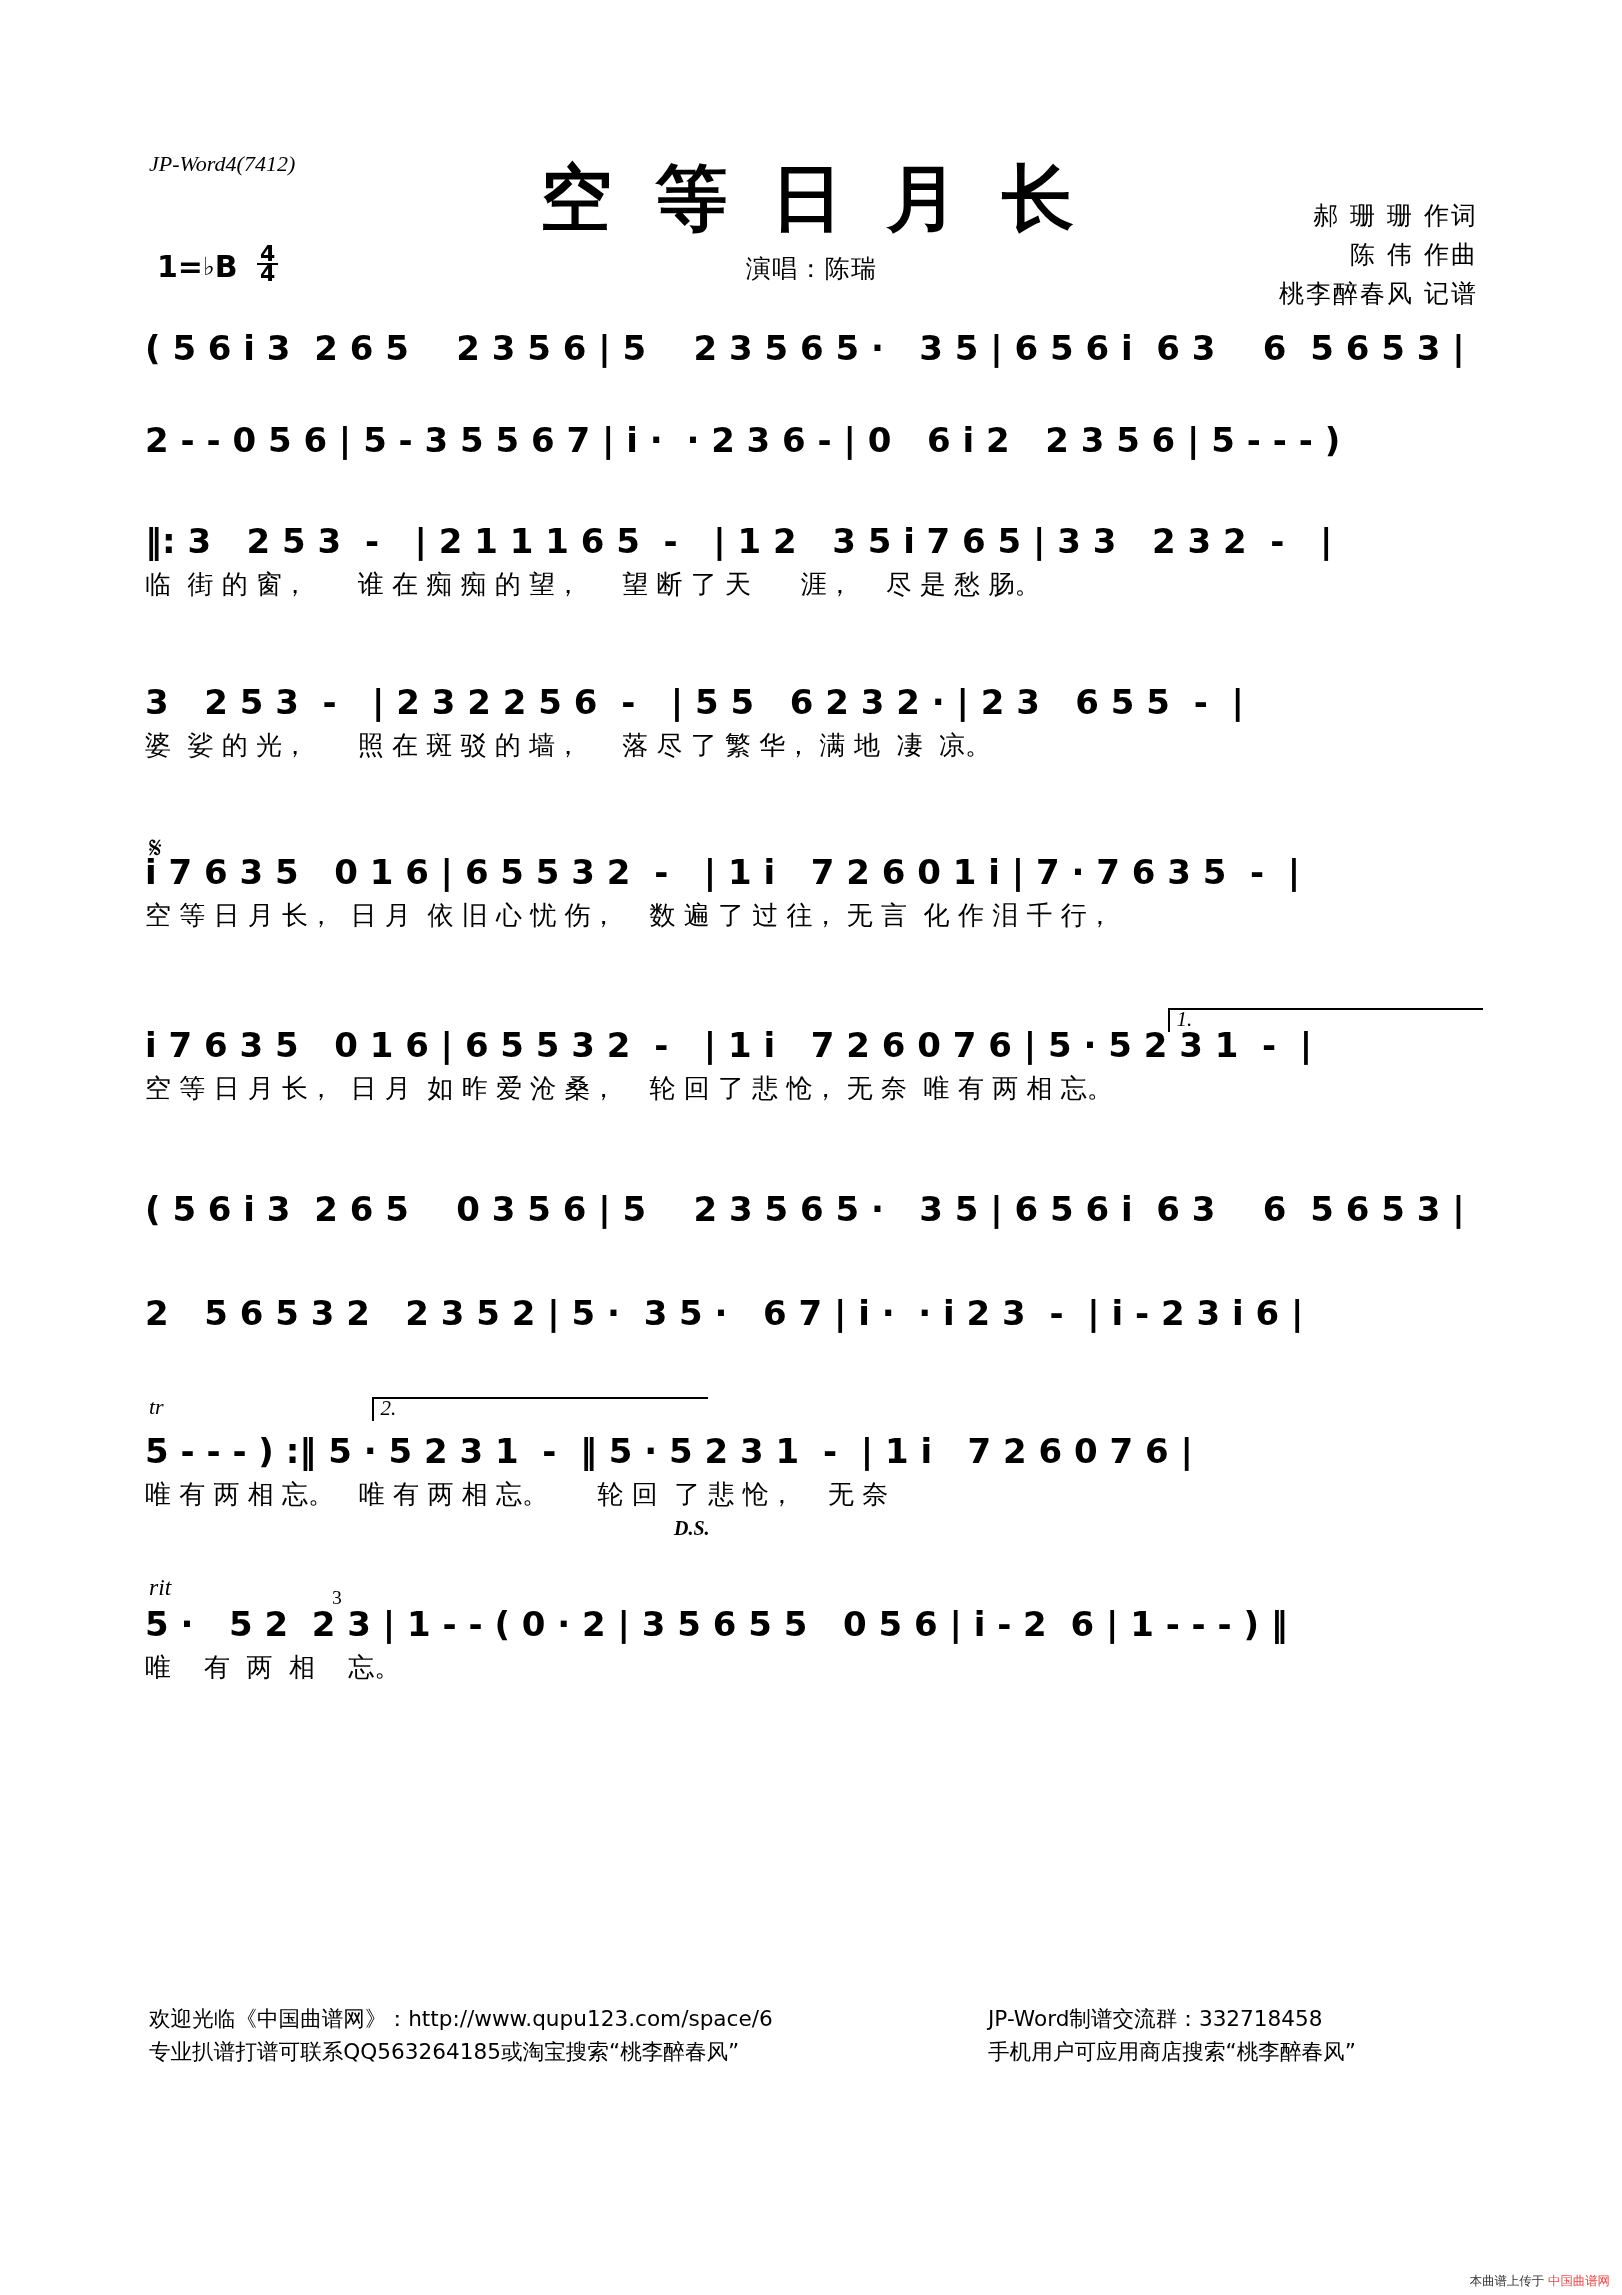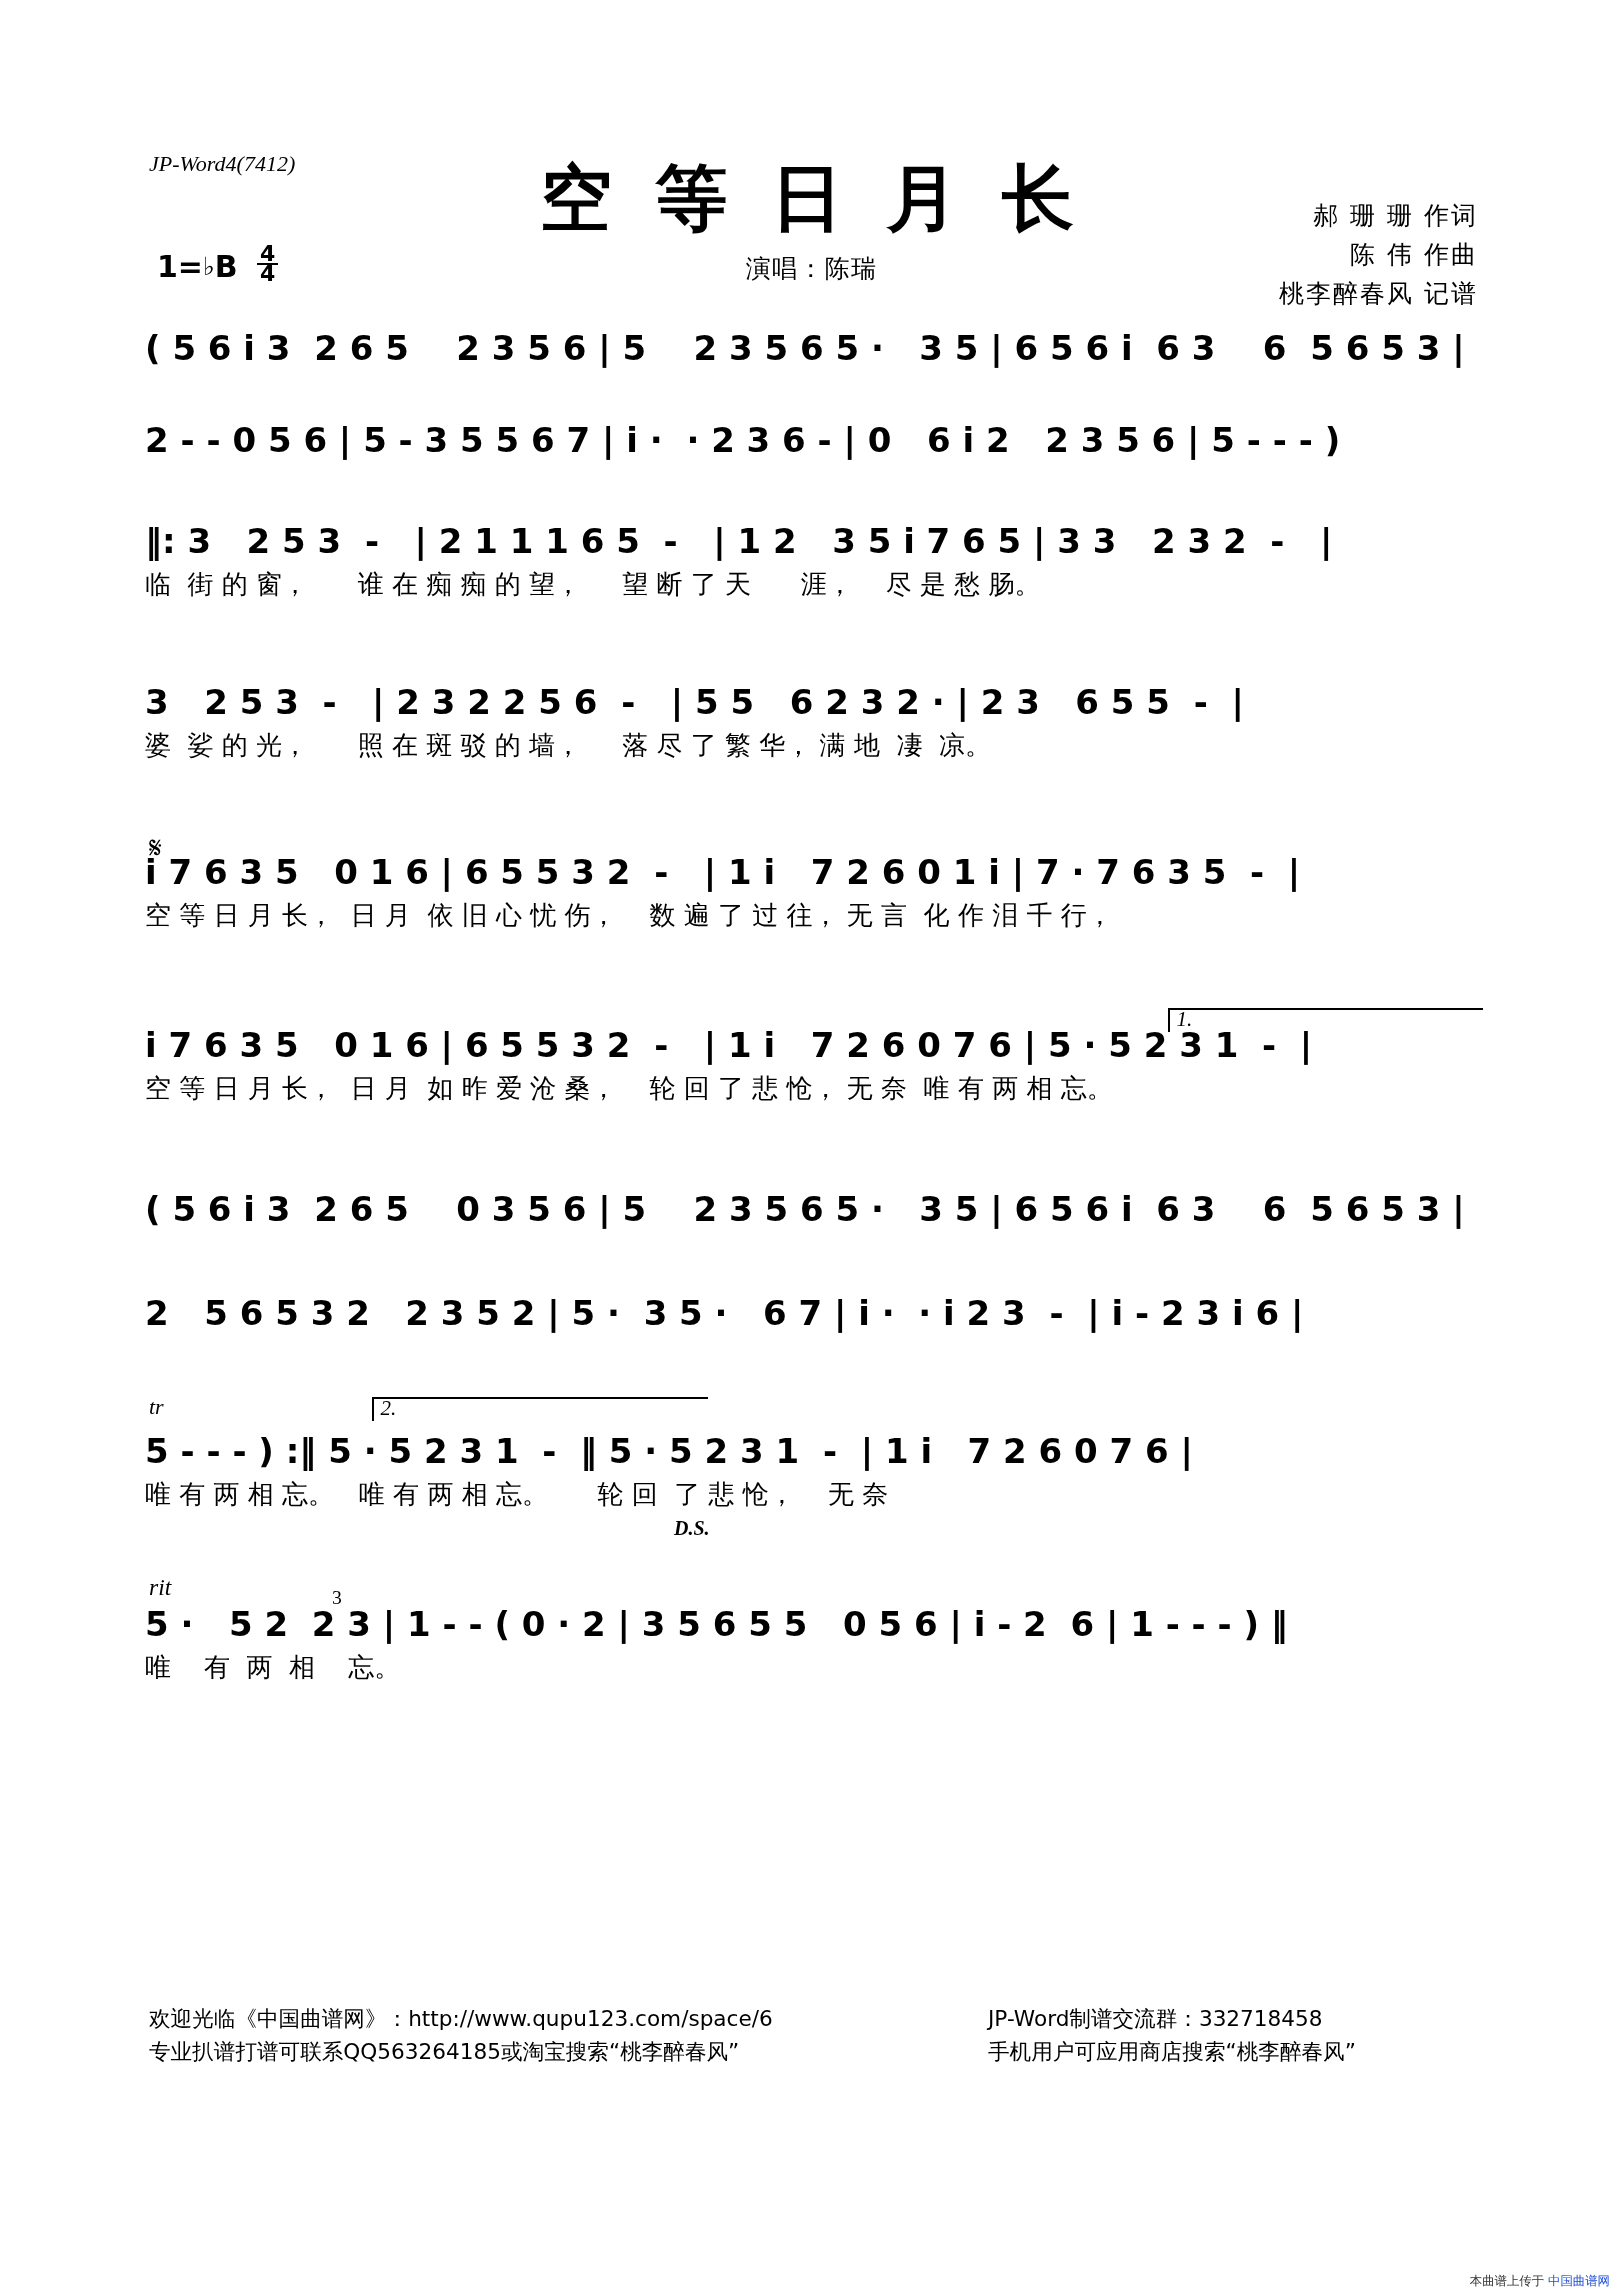--- a/index.html
+++ b/index.html
@@ -129,21 +129,21 @@
     font-family:"DejaVu Sans", sans-serif;
     font-size:21.6px;
     line-height:33px;
   }
   .stamp {
     position:absolute; right:13px; bottom:5.2px;
     font-family:"DejaVu Sans", sans-serif;
     font-size:12.4px;
     color:#333;
   }
-  .stamp .red { color:#1d4ed8;font-family:Liberation Serif, serif; }
+  .stamp .red { color:#ef4444;font-family:Liberation Serif, serif; }
 </style>
 </head>
 <body>
 
 <div class="page">
 
   <div class="jpword">JP-Word4(7412)</div>
 
   <div class="title">空 等 日 月 长</div>
   <div class="singer">演唱：陈瑞</div>

